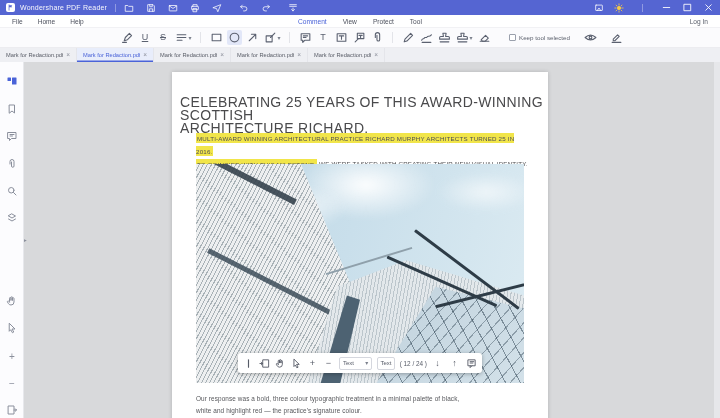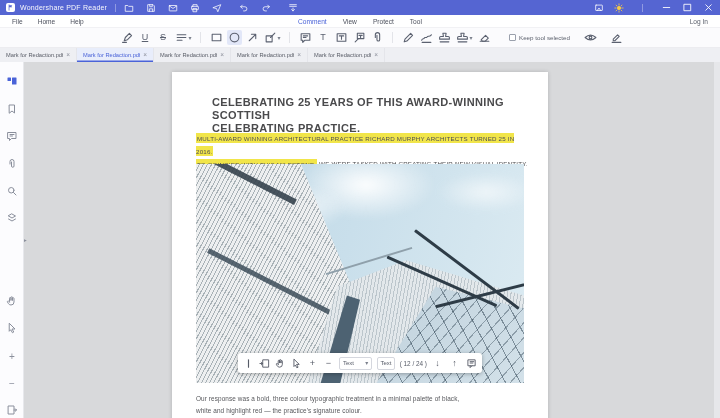--- a/index.html
+++ b/index.html
@@ -50,21 +50,21 @@
   #main{position:relative;height:356px;background:#d8d9db;overflow:hidden}
   #sidebar{position:absolute;left:0;top:0;bottom:0;width:24px;background:#fcfcfe;border-right:1px solid #e7e8ec}
   .sbtn{position:absolute;left:6px;width:12px;height:12px;display:flex;align-items:center;justify-content:center;color:#8a8f9c}
   .sbtn.act{color:#4a63d8}
   .sbtn .g{font-size:10px}
   #panel-expand{position:absolute;left:24px;top:176px;font-size:5.5px;color:#8a8f9c;line-height:1}
   #scroll-track{position:absolute;right:0;top:0;bottom:0;width:6px;background:#e6e7ea}
 
   
   #page{position:absolute;left:172px;top:10px;width:376px;height:360px;background:#fff;box-shadow:0 0 4px rgba(0,0,0,.18)}
-  #doc-heading{position:absolute;left:40px;top:24px;font-size:11px;line-height:13px;letter-spacing:.35px;color:#4a4a4c;font-weight:700}
+  #doc-heading{position:absolute;left:8px;top:24px;font-size:14px;line-height:13px;letter-spacing:.35px;color:#4a4a4c;font-weight:400}
   #doc-para{position:absolute;left:24px;top:59px;font-size:6.2px;line-height:13px;letter-spacing:.2px;color:#4f4f52;width:336px}
   .hl{background:#f1e54a;padding:1.5px 1px}
   #doc-caption{position:absolute;left:24px;top:321px;font-size:6.4px;line-height:12px;color:#55565a;letter-spacing:.1px}
 
   
   #photo{position:absolute;left:24px;top:92px;width:328px;height:219px;overflow:hidden;background:linear-gradient(105deg,#bed7e5 0%,#c9dfeb 45%,#dcebf2 100%)}
   .cloud{position:absolute;background:radial-gradient(ellipse at center,rgba(255,255,255,.95) 0%,rgba(255,255,255,0) 70%);filter:blur(3px)}
   #cloud1{left:100px;top:-14px;width:140px;height:70px}
   #cloud2{left:60px;top:22px;width:90px;height:44px;opacity:.8}
   #cloud3{left:240px;top:8px;width:100px;height:40px;opacity:.65}
@@ -442,21 +442,21 @@
           <path d="M16 12h5m-2.5-2.5L21 12l-2.5 2.5"></path>
         </svg>
       </span>
     </div>
   <span id="panel-expand">▸</span>
   <div id="scroll-track"></div>
 
   <div id="page">
     <div id="doc-heading">
       <div>CELEBRATING 25 YEARS OF THIS AWARD-WINNING SCOTTISH</div>
-      <div>CELEBRATING PRACTICE.</div>
+      <div>ARCHITECTURE RICHARD.</div>
     </div>
 
     <div id="doc-para">
       <div><span class="hl">MULTI-AWARD WINNING ARCHITECTURAL PRACTICE RICHARD MURPHY ARCHITECTS TURNED 25 IN 2016.</span></div>
       <div>
         <span class="hl">TO COINCIDE WITH THIS MILESTONE,</span><span> WE WERE TASKED WITH CREATING THEIR NEW VISUAL IDENTITY.</span>
       </div>
     </div>
 
     <div id="photo">

